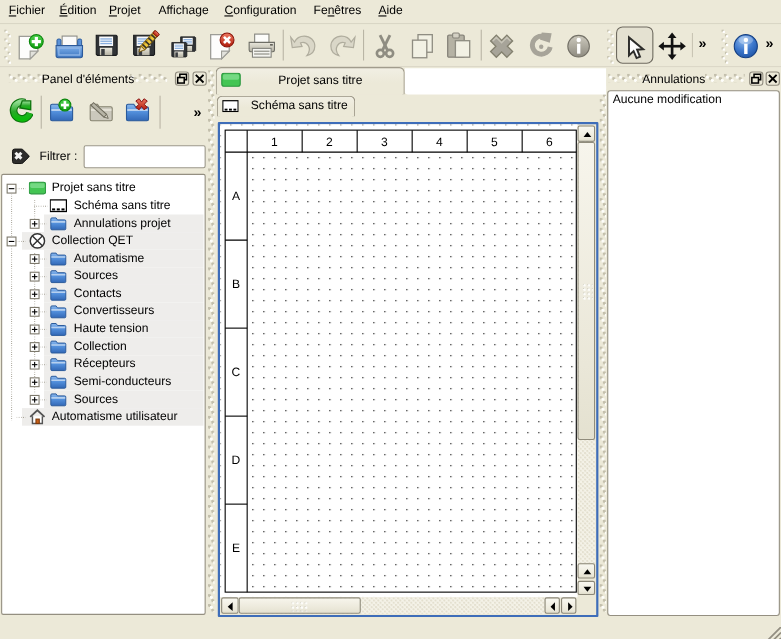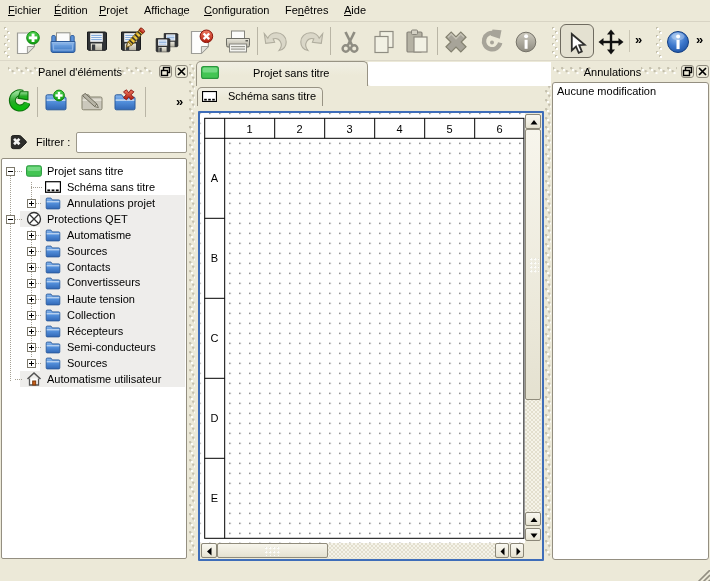--- a/index.html
+++ b/index.html
@@ -233,21 +233,21 @@
       <use href="#i-tfolder"></use>
     </svg>
     <div class="abs" style="left:66px;top:39px">Annulations projet</div>
     <div class="abs tgray" style="left:19px;top:53px;width:165px;height:16px"></div>
     <div class="ebox " style="left:5px;top:56.5px">
       <i></i>
     </div>
     <svg class="ticon" style="left:25px;top:53px" width="16" height="16">
       <use href="#i-qet"></use>
     </svg>
-    <div class="abs" style="left:46px;top:55px">Protections QET</div>
+    <div class="abs" style="left:46px;top:55px">Collection QET</div>
     <div class="abs tgray" style="left:39px;top:69px;width:145px;height:16px"></div>
     <div class="ebox plus" style="left:26px;top:72.5px">
       <i></i>
       <b></b>
     </div>
     <svg class="ticon" style="left:44px;top:69px" width="16" height="16">
       <use href="#i-tfolder"></use>
     </svg>
     <div class="abs" style="left:66px;top:71px">Automatisme</div>
     <div class="abs tgray" style="left:39px;top:85px;width:145px;height:16px"></div>

